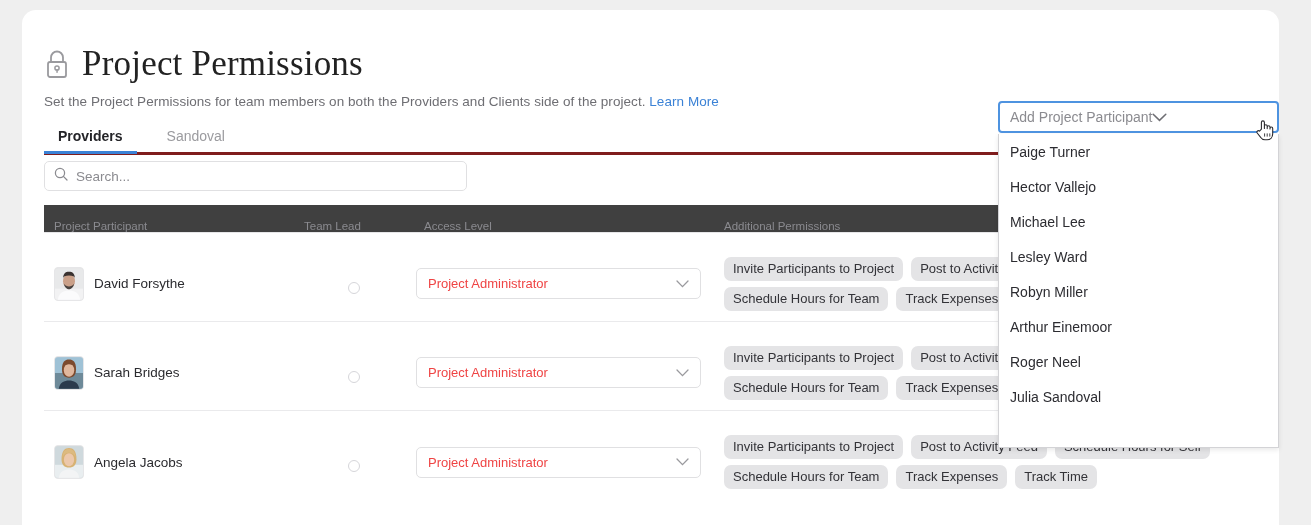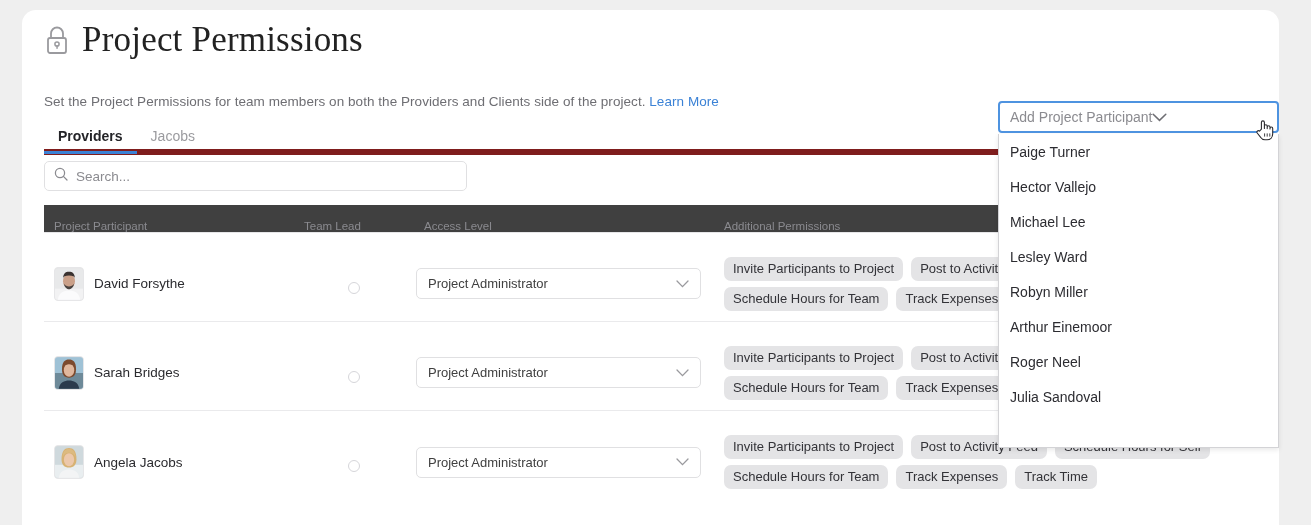--- a/index.html
+++ b/index.html
@@ -28,21 +28,21 @@
     height: 530px;
     background: #ffffff;
     border-radius: 14px;
     overflow: hidden;
   }
 
   
   .page-header {
     position: absolute;
     left: 22px;
-    top: 12px;
+    top: 36px;
     display: flex;
     align-items: center;
     gap: 12px;
   }
   .lock-icon { display: block; width: 26px; height: 30px; }
   .page-title {
     font-family: "Liberation Serif", serif;
     font-size: 35px;
     font-weight: 400;
     color: #222222;
@@ -64,24 +64,24 @@
     cursor: pointer;
   }
 
   
   .tabs {
     position: absolute;
     left: 22px;
     top: 112px;
     width: 1235px;
     height: 33px;
-    border-bottom: 6px solid #7f1d1d;
+    border-bottom: 3px solid #7f1d1d;
     display: flex;
     align-items: flex-start;
-    gap: 0px;
+    gap: 16px;
   }
   .tab {
     font-size: 14px;
     color: #9b9b9f;
     padding: 6px 14px 9px 14px;
     cursor: pointer;
     position: relative;
     white-space: nowrap;
   }
   .tab.active {
@@ -191,21 +191,21 @@
     width: 285px;
     height: 31px;
     border: 1px solid #e0e0e2;
     border-radius: 5px;
     background: #fff;
     display: flex;
     align-items: center;
     justify-content: space-between;
     padding: 0 11px;
     font-size: 13px;
-    color: #404040;
+    color: #ef4444;
     cursor: pointer;
   }
 
   
   .cell-perms {
     flex: 1;
     display: flex;
     flex-wrap: wrap;
     gap: 6px 8px;
     padding-left: 10px;
@@ -294,21 +294,21 @@
       <span class="page-title">Project Permissions</span>
     </div>
 
     <div class="subtitle">
       <span>Set the Project Permissions for team members on both the Providers and Clients side of the project.</span>
       <a class="learn-more" href="#">Learn More</a>
     </div>
 
     <div class="tabs">
       <div class="tab active">Providers</div>
-      <div class="tab">Jacobs</div>
+      <div class="tab">Sandoval</div>
     </div>
 
     <div class="search-wrap">
       <span>
         <svg width="14" height="14" viewBox="0 0 14 14" fill="none" xmlns="http://www.w3.org/2000/svg">
           <circle cx="6" cy="6" r="4.6" stroke="#8b8b90" stroke-width="1.25" fill="none"></circle>
           <line x1="9.4" y1="9.4" x2="13" y2="13" stroke="#8b8b90" stroke-width="1.25" stroke-linecap="round"></line>
         </svg>
       </span>
       <input class="search-input" type="text" placeholder="Search..." style="">

